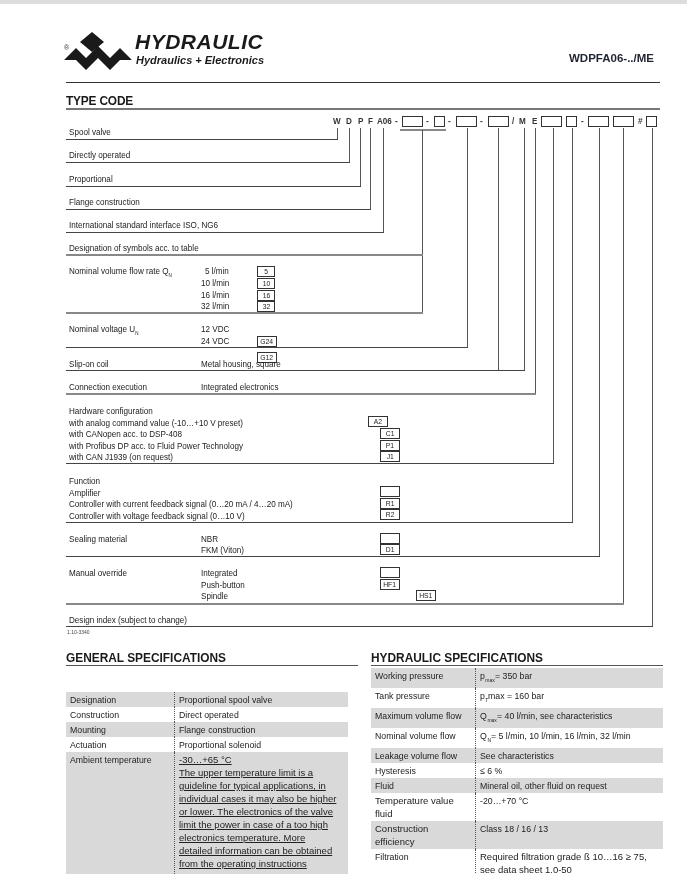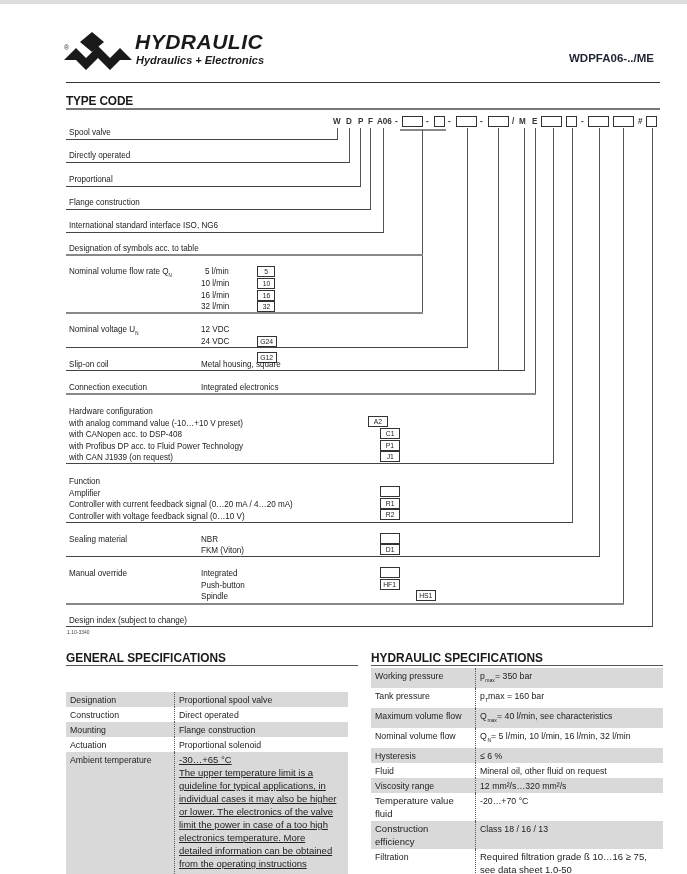--- a/index.html
+++ b/index.html
@@ -223,30 +223,30 @@
   </tr>
   <tr>
     <td class="k"><span>Maximum volume flow</span></td>
     <td><span>Q</span><sub>max</sub><span> = 40 l/min, see characteristics</span></td>
   </tr>
   <tr>
     <td class="k"><span>Nominal volume flow</span></td>
     <td><span>Q</span><sub>N</sub><span> = 5 l/min, 10 l/min, 16 l/min, 32 l/min</span></td>
   </tr>
   <tr>
+    <td class="k"><span>Leakage volume flow</span></td>
+    <td><span>See characteristics</span></td>
+  </tr>
+  <tr>
     <td class="k"><span>Hysteresis</span></td>
     <td><span>≤ 6 %</span></td>
   </tr>
   <tr>
     <td class="k"><span>Fluid</span></td>
     <td><span>Mineral oil, other fluid on request</span></td>
-  </tr>
-  <tr>
-    <td class="k"><span>Viscosity range</span></td>
-    <td><span>12 mm²/s…320 mm²/s</span></td>
   </tr>
   <tr>
     <td class="k">
           <div style="width:90px;">Temperature value fluid</div>
         </td>
     <td><span>-20…+70 °C</span></td>
   </tr>
   <tr>
     <td class="k">
           <div style="width:80px;">Construction efficiency</div>

